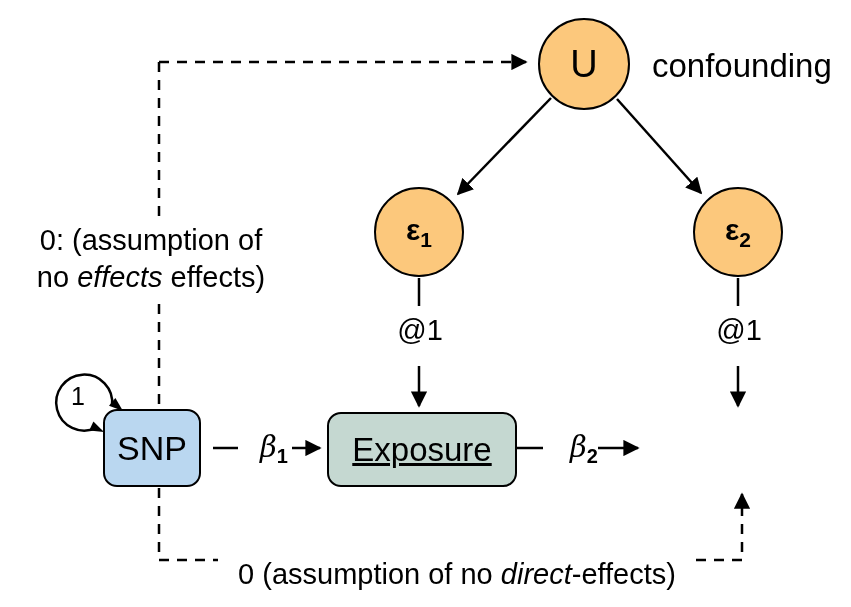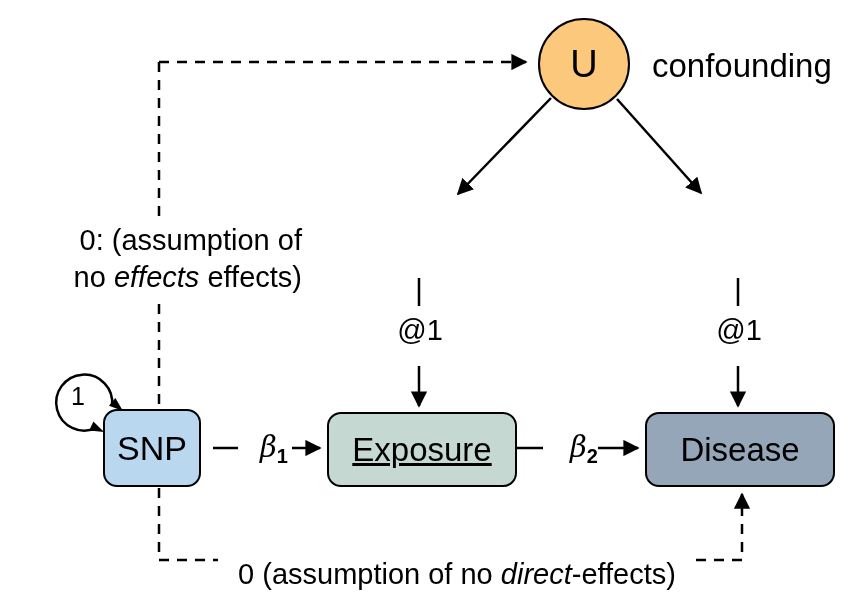--- a/index.html
+++ b/index.html
@@ -26,21 +26,21 @@
   .confounding{left:652px;top:47px;font-size:33px;}
   .at1{transform:translateX(-50%);top:314px;font-size:29px;}
   .at1.a{left:420px;} .at1.b{left:739px;}
   .beta{transform:translate(-50%,-50%);top:449px;font-size:29px;
         font-family:"DejaVu Serif",serif;font-style:italic;margin-left:12px;}
   .beta sub{font-family:"Liberation Sans",sans-serif;font-style:normal;
         font-weight:700;font-size:20px;}
   .beta.b1{left:262px;} .beta.b2{left:572px;}
   .loop-one{left:78px;top:396px;transform:translate(-50%,-50%);font-size:25px;}
   .assume{position:absolute;font-size:29px;line-height:37px;}
-  .assume-indirect{left:0;top:222px;width:302px;text-align:right;}
+  .assume-indirect{left:0;top:222px;width:302px;text-align:center;}
   .assume-direct{left:192px;top:556px;width:530px;text-align:center;}
   .assume i{font-style:italic;}
 </style>
 </head>
 <body>
 
 <div class="canvas">
 
   <svg class="layer" width="851" height="607" viewBox="0 0 851 607" xmlns="http://www.w3.org/2000/svg">
     <defs>
@@ -71,29 +71,32 @@
     <path d="M598,448 H638" fill="none" stroke="#000" stroke-width="2.5" marker-end="url(#arw)"></path>
 
     <path d="M112,406 A28,28 0 1 0 96,428" fill="none" stroke="#000" stroke-width="2.5"></path>
     <polygon points="123,411 109,405.8 115.4,398.1" fill="#000"></polygon>
     <polygon points="104,432 89.2,430.6 93.4,421.6" fill="#000"></polygon>
   </svg>
 
   <div class="node circle u-node">
     <span>U</span>
   </div>
+  <div class="node circle eps1-node">
+    <span class="eps-label"><span>ε</span><sub>1</sub></span>
+  </div>
+  <div class="node circle eps2-node">
+    <span class="eps-label"><span>ε</span><sub>2</sub></span>
+  </div>
 
   <div class="node box snp-node">
     <span>SNP</span>
   </div>
   <div class="node box exposure-node">
     <span>Exposure</span>
-  </div>
-  <div class="node box disease-node">
-    <span>Disease</span>
   </div>
 
   <div class="txt confounding">confounding</div>
 
   <div class="txt at1 a">@1</div>
   <div class="txt at1 b">@1</div>
 
   <div class="txt beta b1"><span>β</span><sub>1</sub></div>
   <div class="txt beta b2"><span>β</span><sub>2</sub></div>
 

